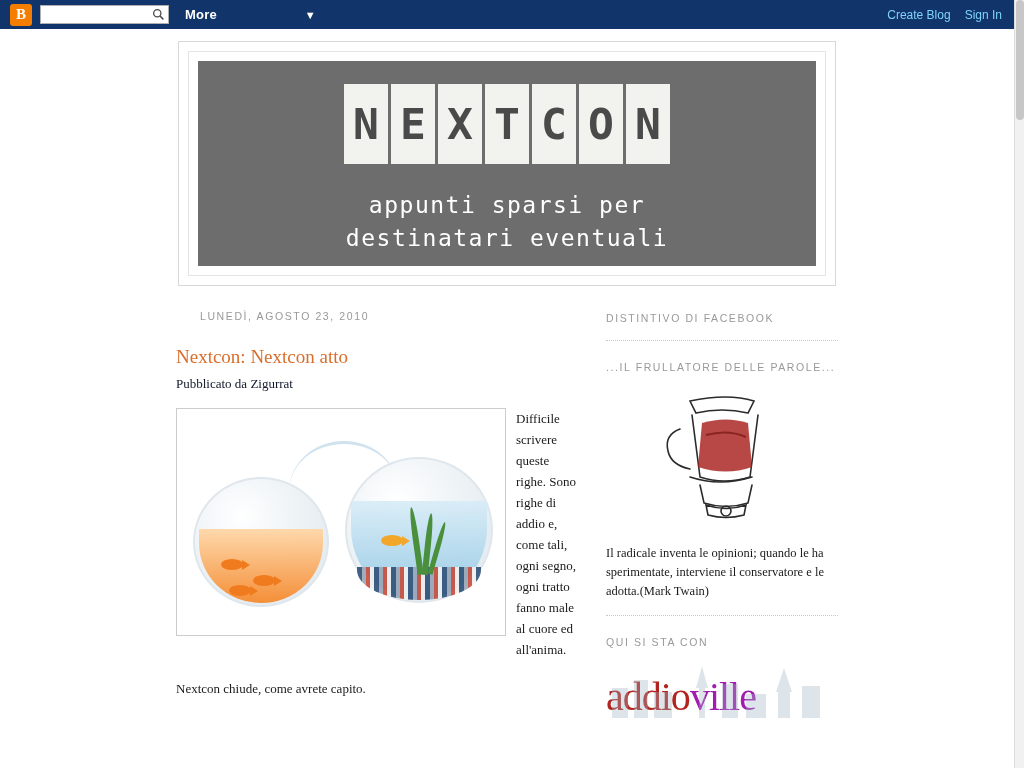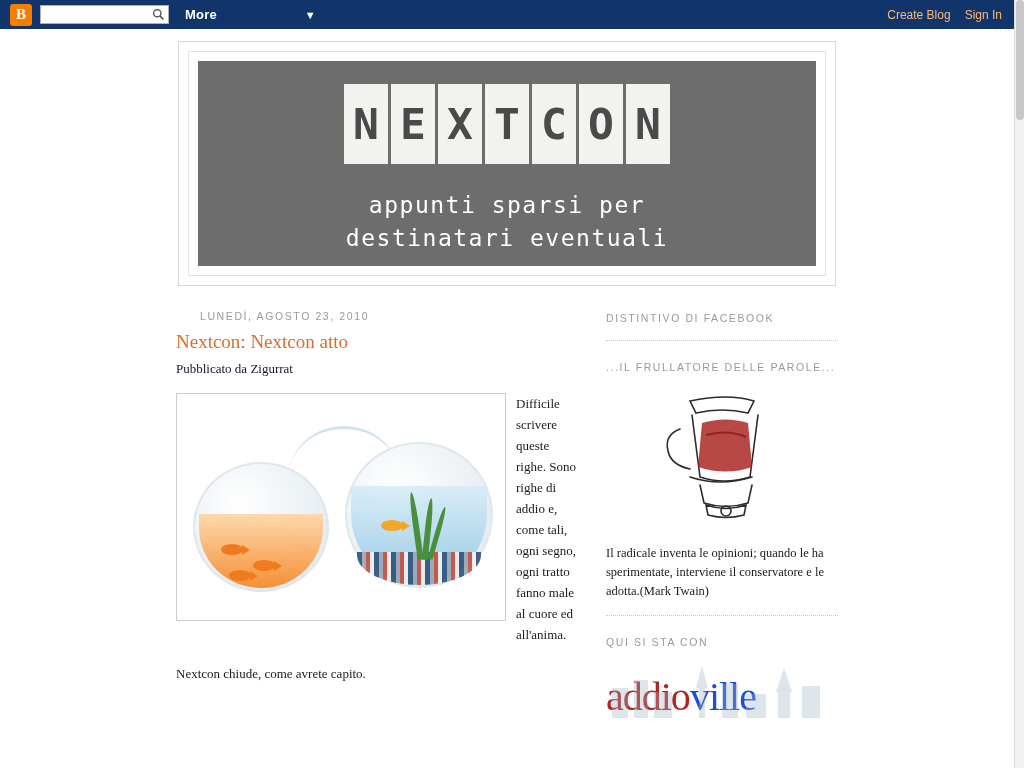--- a/index.html
+++ b/index.html
@@ -65,21 +65,21 @@
     margin-left: 88px;
     color: #ffffff;
     font-size: 11px;
   }
   #navbar-right {
     margin-left: auto;
     margin-right: 12px;
     display: flex; align-items: center; gap: 14px;
   }
   #navbar-right span {
-    font-size: 12px; color: #fdba74;
+    font-size: 12px; color: #7dd3fc;
     cursor: pointer;
   }
 
   
   #scrollbar {
     position: absolute; top: 0; right: 0;
     width: 10px; height: 768px;
     background: #f1f1f1;
     border-left: 1px solid #dcdcdc;
   }
@@ -148,21 +148,21 @@
     gap: 30px;
   }
   #main-col { width: 400px; }
   #side-col { width: 232px; }
 
   .date-header {
     font-size: 10.5px;
     letter-spacing: 1.6px;
     color: #999999;
     text-transform: uppercase;
-    margin-bottom: 9px;
+    margin-bottom: 24px;
     font-family: "Liberation Sans", sans-serif;
     padding-left: 24px;
   }
   .post-title {
     font-family: "Liberation Serif", serif;
     font-size: 19px;
     color: #d96d2b;
     margin: 0 0 8px 0;
     font-weight: normal;
     cursor: pointer;
@@ -278,21 +278,21 @@
     color: #1a1a1a;
   }
   #tocqueville {
     margin-top: 12px;
     font-family: "Liberation Serif", serif;
     font-size: 40px;
     letter-spacing: -1px;
     line-height: 46px;
   }
   #tocqueville .t-red { color: #b2241f; }
-  #tocqueville .t-blue { color: #1d4ed8; }
+  #tocqueville .t-blue { color: #a21caf; }
   #tocq-skyline {
     position: absolute;
     width: 222px; height: 56px;
     opacity: .35;
   }
   #tocq-wrap { position: relative; height: 60px; overflow: hidden; }
 </style>
 </head>
 <body>
 

